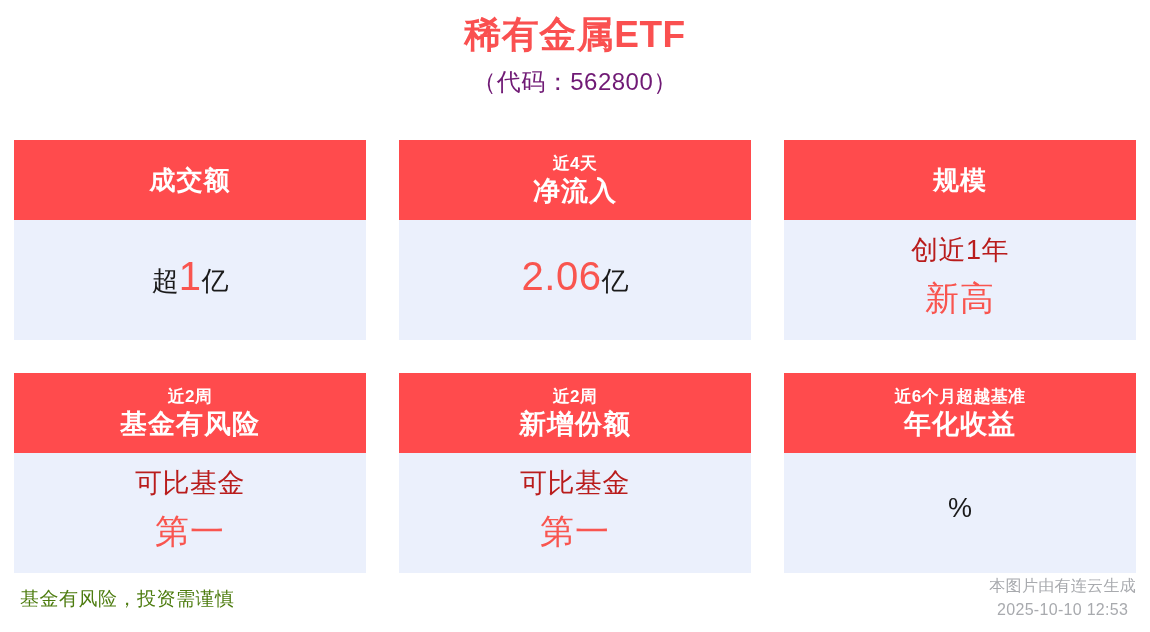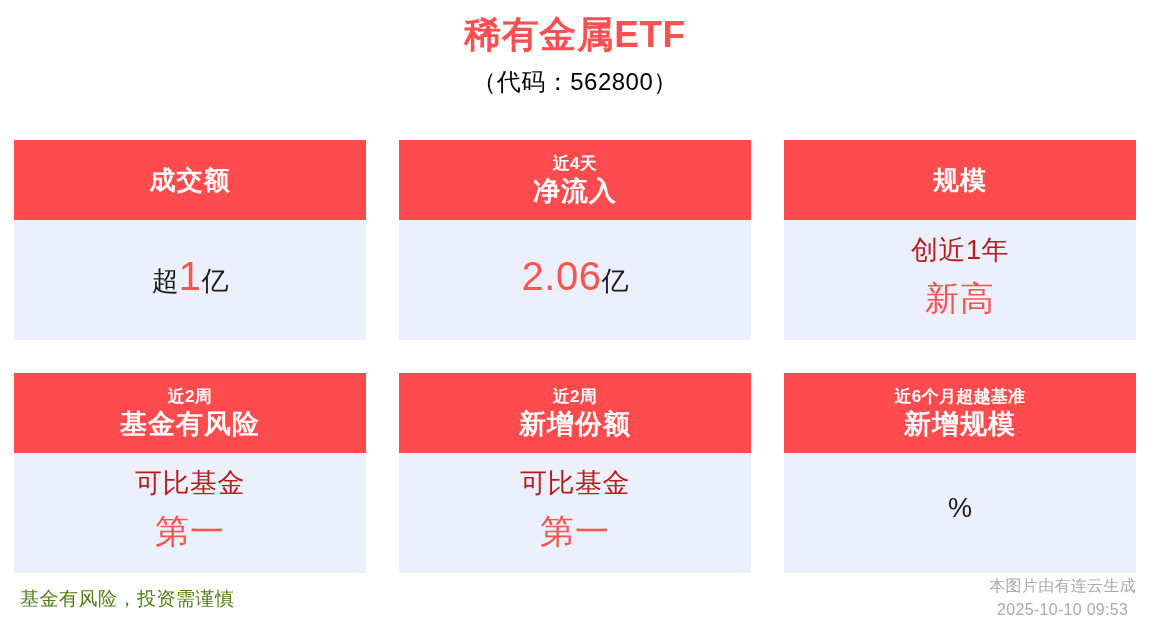--- a/index.html
+++ b/index.html
@@ -28,21 +28,21 @@
     text-align: center;
   }
   .title {
     color: #FA5050;
     font-size: 37px;
     font-weight: bold;
     line-height: 48px;
     letter-spacing: 0.5px;
   }
   .subtitle {
-    color: #000000;
+    color: #701a75;
     font-size: 24px;
     font-weight: normal;
     line-height: 34px;
     margin-top: 6px;
     letter-spacing: 0.5px;
   }
 
   
   .grid {
     position: absolute;
@@ -223,31 +223,31 @@
           <div class="header-main">新增份额</div>
         </div>
         <div class="card-body">
           <div class="body-line1">可比基金</div>
           <div class="body-line2">第一</div>
         </div>
       </div>
       <div class="card">
         <div class="card-header">
           <div class="header-sub">近6个月超越基准</div>
-          <div class="header-main">新增规模</div>
+          <div class="header-main">年化收益</div>
         </div>
         <div class="card-body">
           <div class="body-oneline">
             <span class="val-mid-black">%</span>
           </div>
         </div>
       </div>
     </div>
 
   <div class="footer">
     <div class="disclaimer">基金有风险，投资需谨慎</div>
     <div class="credit">
       <span class="credit-line">本图片由有连云生成</span>
-      <span class="credit-line">2025-10-10 09:53</span>
+      <span class="credit-line">2025-10-10 12:53</span>
     </div>
   </div>
 
 </div>
 
 </body></html>

